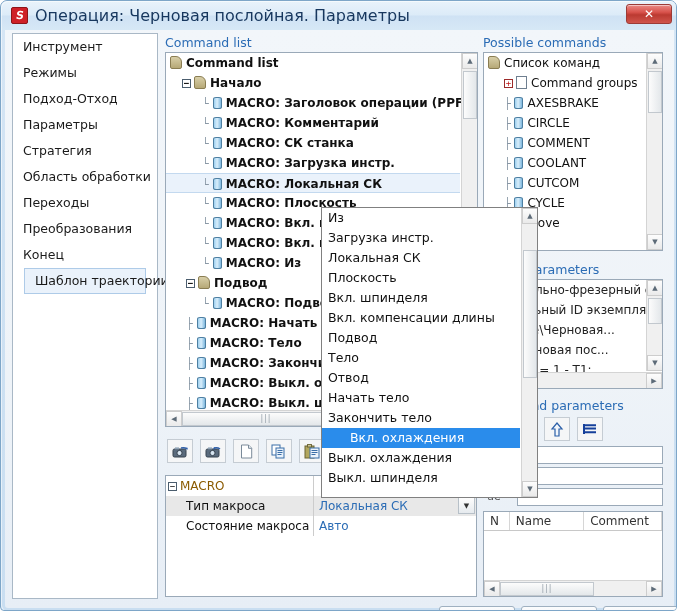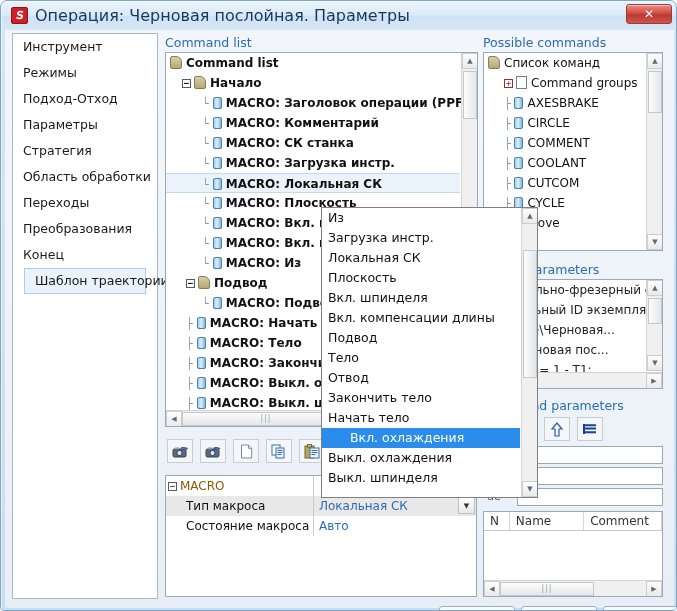--- a/index.html
+++ b/index.html
@@ -395,22 +395,22 @@
       <div id="dd-rows" style="position:absolute; left:0; top:0; right:17px;">
           <div class="dd-item"><span>Из</span></div>
           <div class="dd-item"><span>Загрузка инстр.</span></div>
           <div class="dd-item"><span>Локальная СК</span></div>
           <div class="dd-item"><span>Плоскость</span></div>
           <div class="dd-item"><span>Вкл. шпинделя</span></div>
           <div class="dd-item"><span>Вкл. компенсации длины</span></div>
           <div class="dd-item"><span>Подвод</span></div>
           <div class="dd-item"><span>Тело</span></div>
           <div class="dd-item"><span>Отвод</span></div>
+          <div class="dd-item"><span>Начать тело</span></div>
           <div class="dd-item"><span>Закончить тело</span></div>
-          <div class="dd-item"><span>Начать тело</span></div>
           <div class="dd-item sel"><span>Вкл. охлаждения</span></div>
           <div class="dd-item"><span>Выкл. охлаждения</span></div>
           <div class="dd-item"><span>Выкл. шпинделя</span></div>
         </div>
       <div class="vsb">
         <div class="arrow">▲</div>
         <div class="thumb" style="top:42px; height:128px;"></div>
         <div class="arrow" style="position:absolute;bottom:0;">▼</div>
       </div>
     </div>

